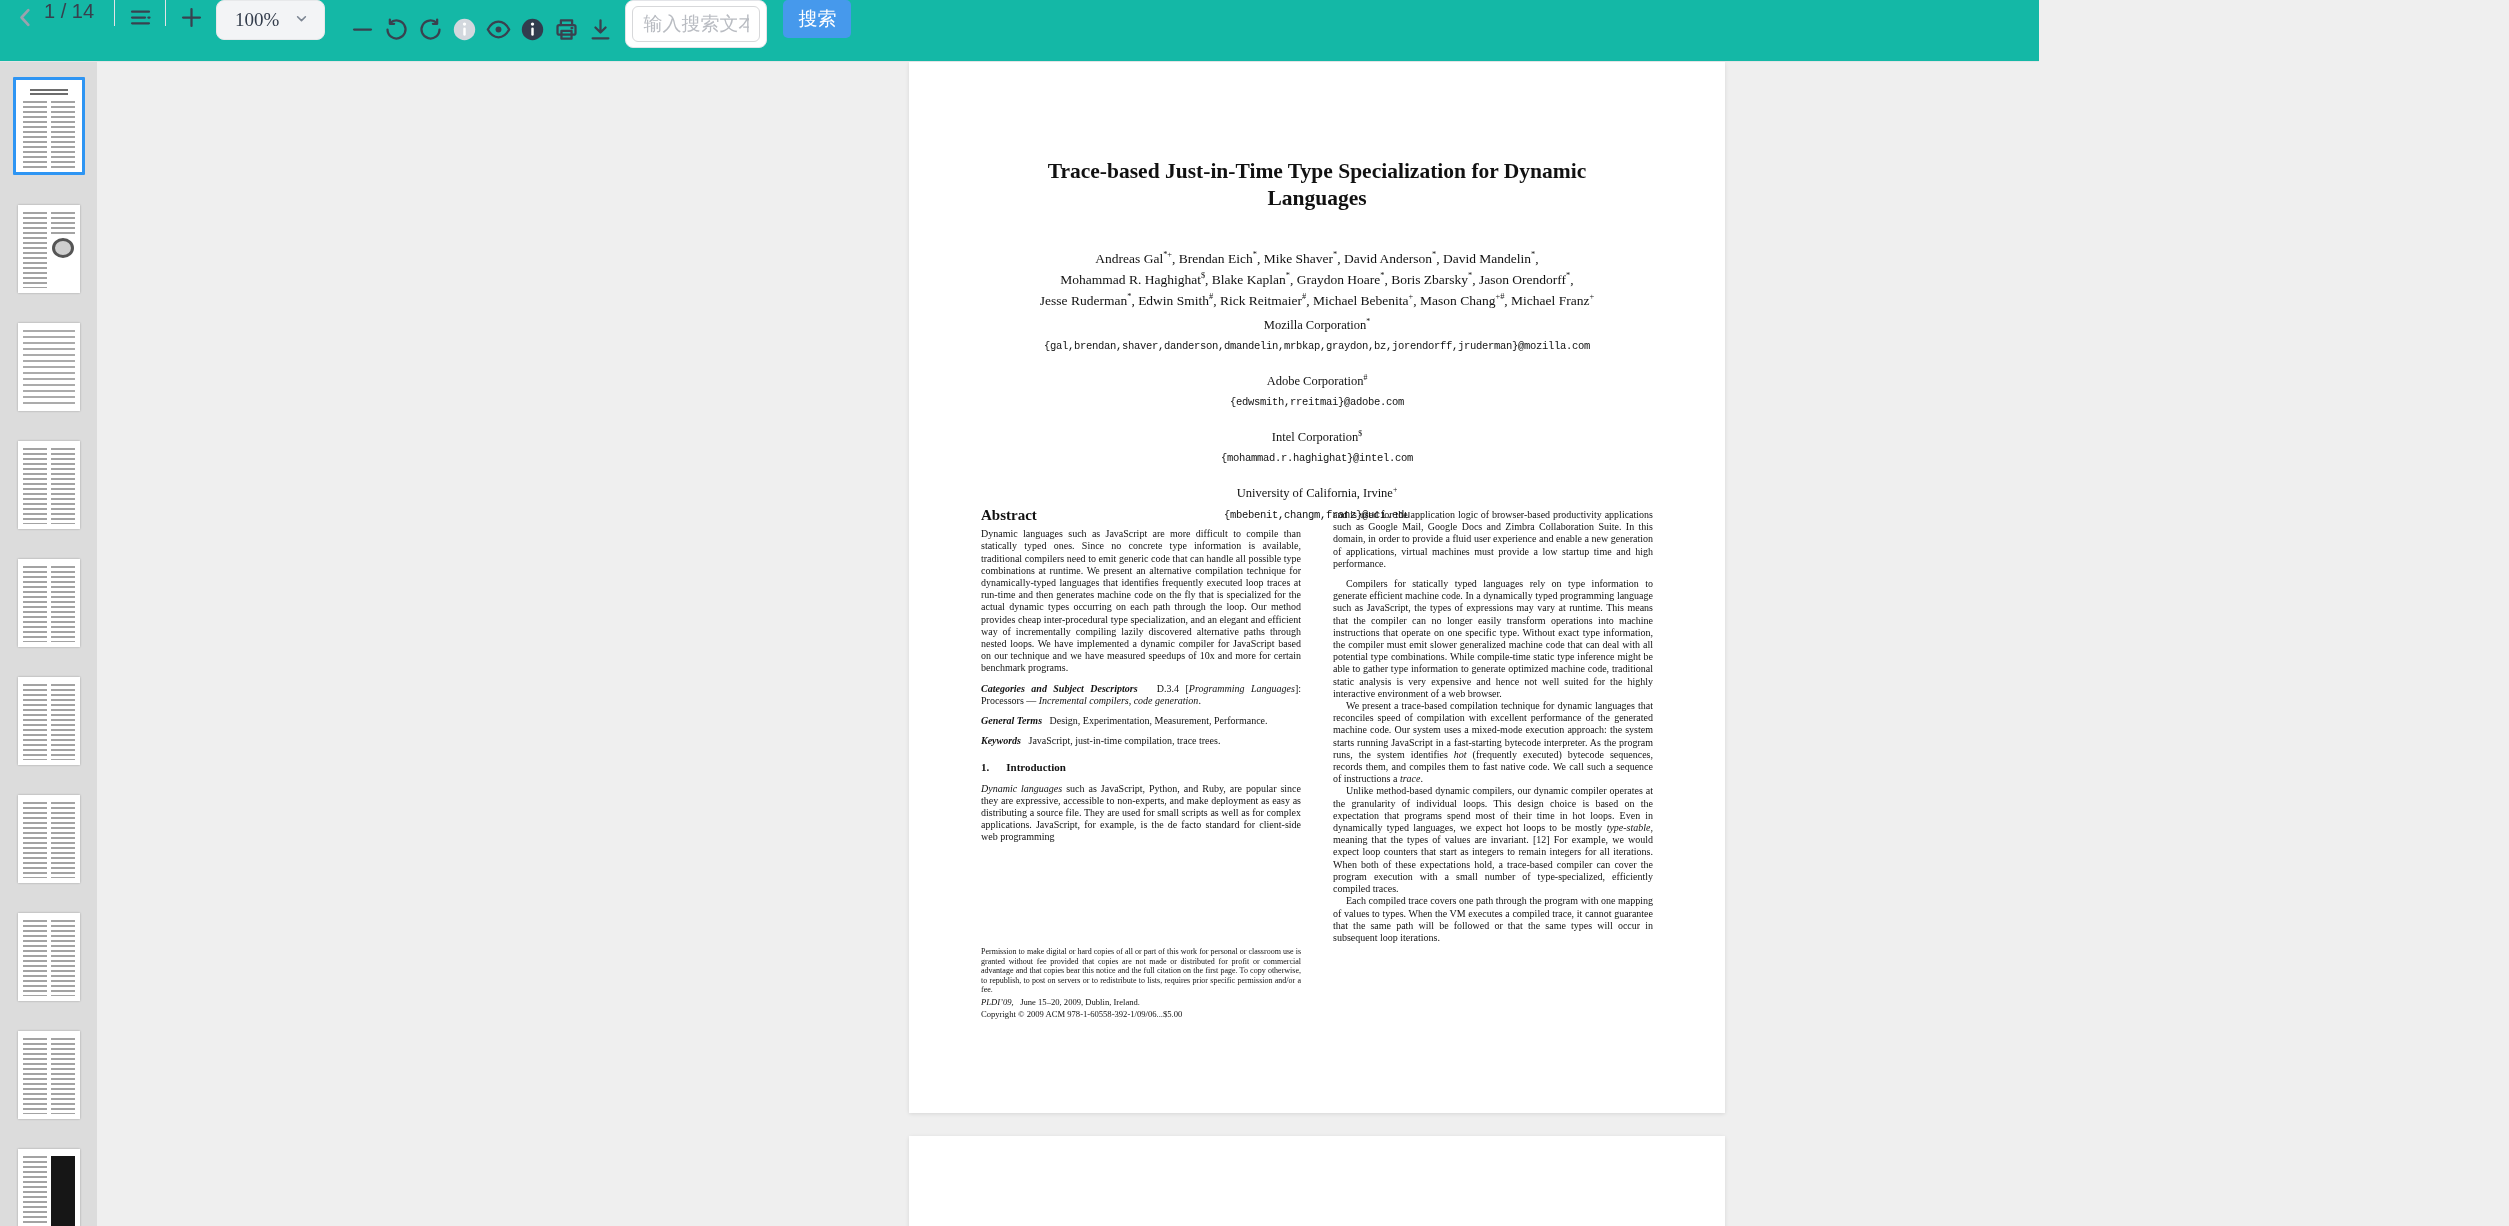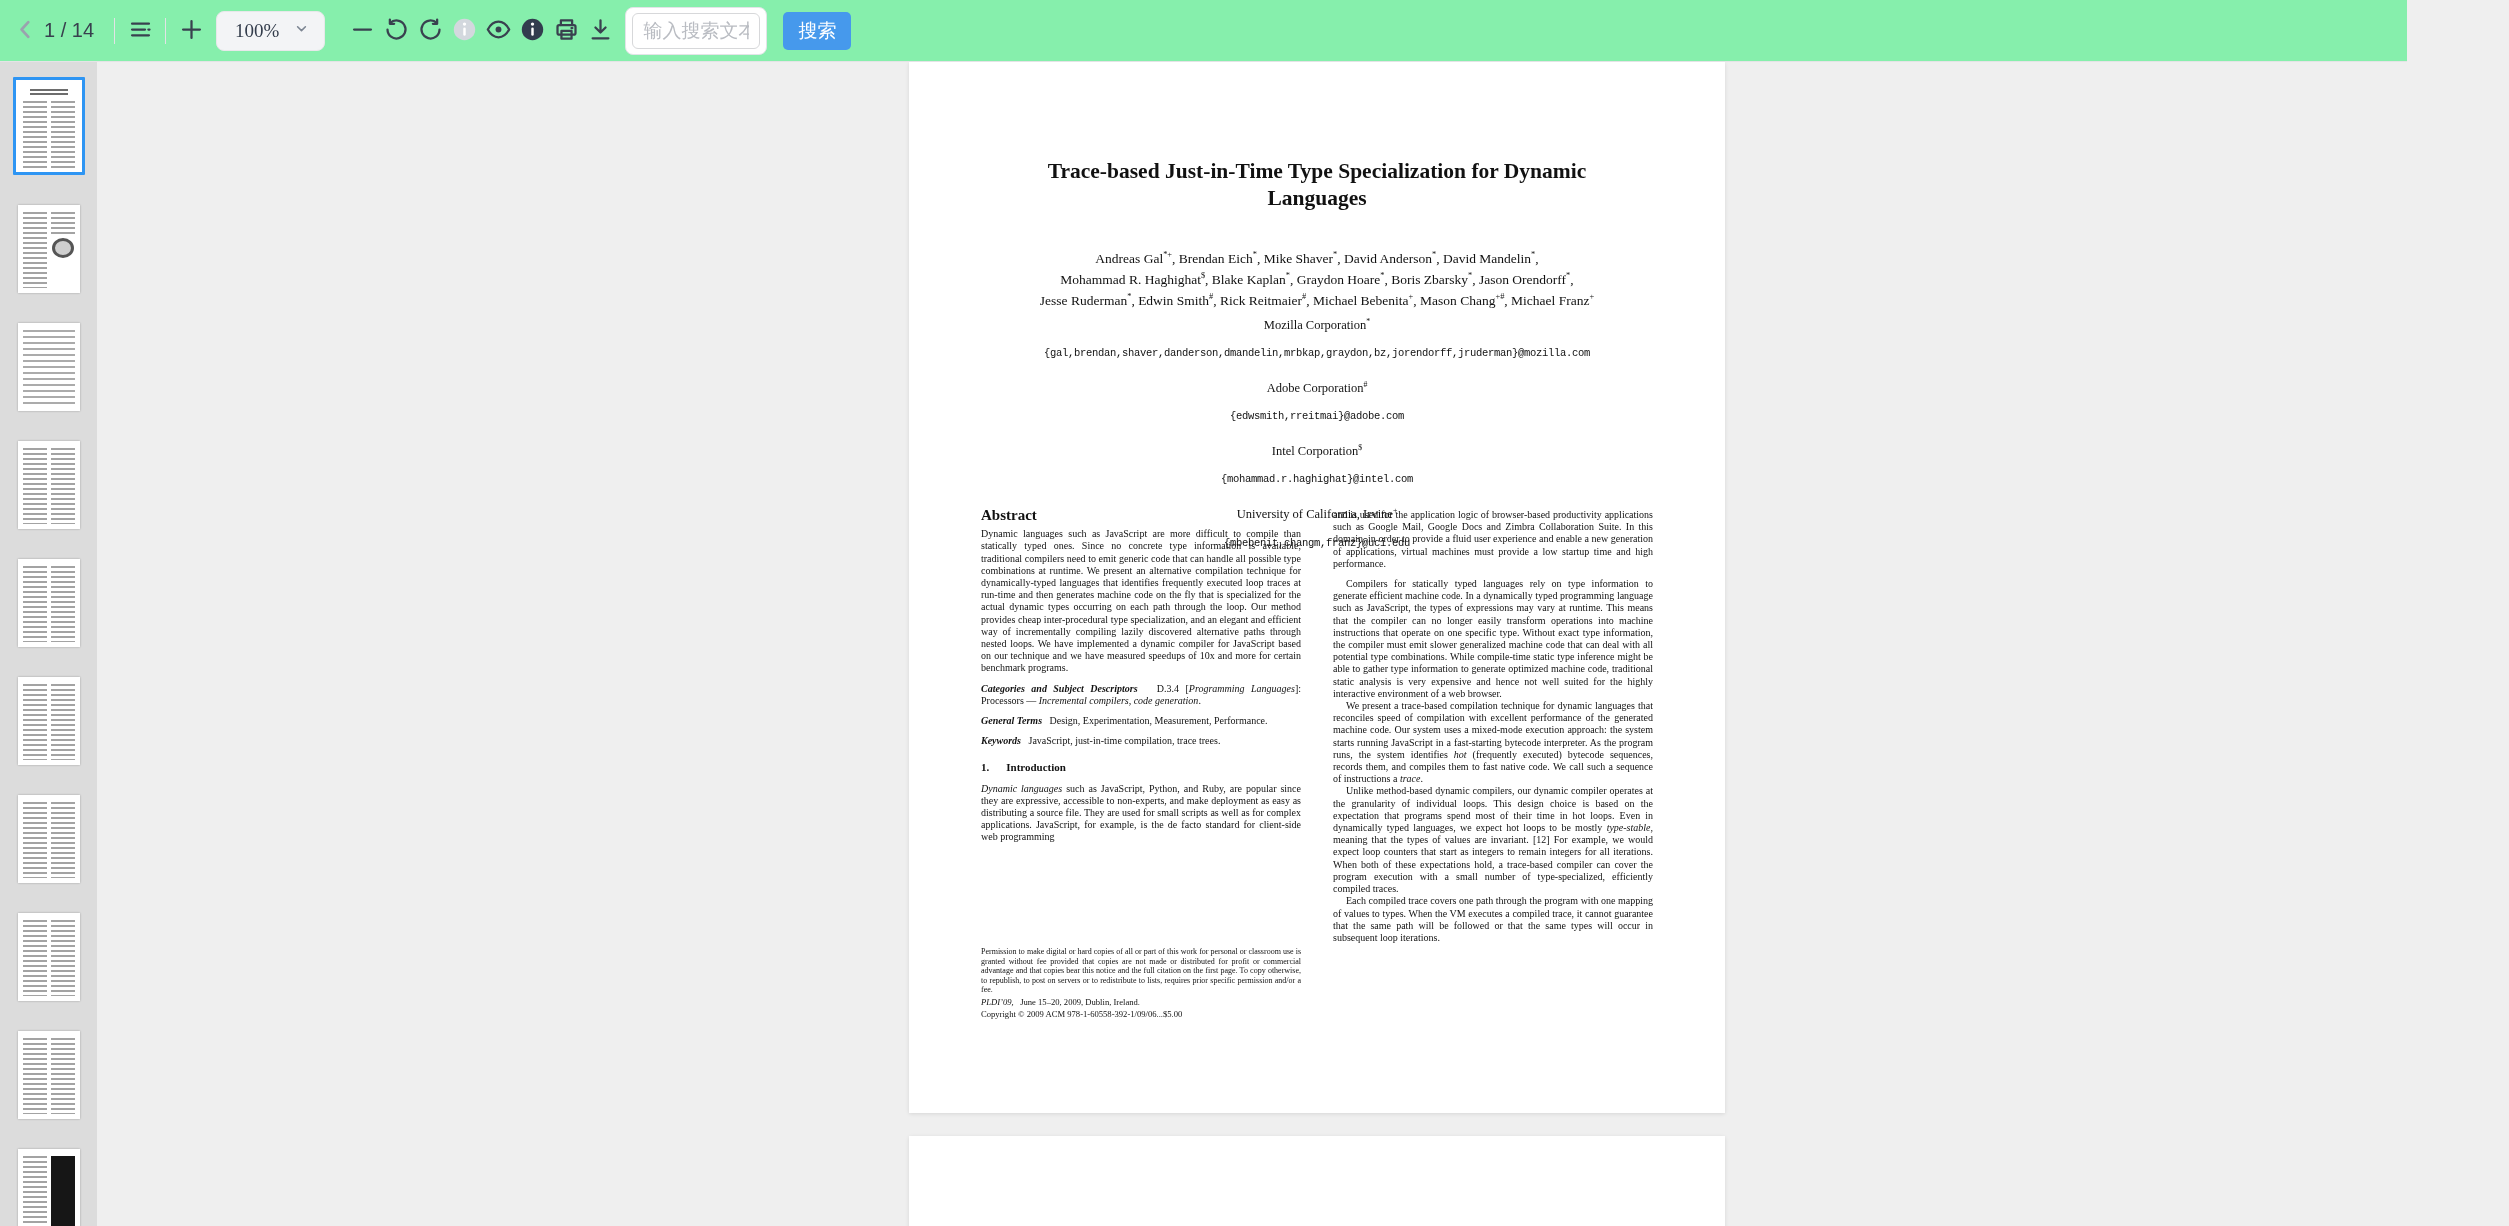--- a/index.html
+++ b/index.html
@@ -1,21 +1,21 @@
 <!DOCTYPE html>
 <html><head>
 <meta charset="utf-8">
 <style>
   * { box-sizing: border-box; margin: 0; padding: 0; }
   html,body { width:2509px; height:1226px; overflow:hidden; }
   body { font-family:"Liberation Sans", sans-serif; background:#efefef; position:relative; }
 
   
-  .toolbar { position:absolute; top:0; left:0; width:2407px; height:62px;
-    background:#86efac; border-bottom:1px solid #e4e4e6; display:flex; align-items:center;
+  .toolbar { position:absolute; top:0; left:0; width:2039px; height:62px;
+    background:#14b8a6; border-bottom:1px solid #e4e4e6; display:flex; 
     padding:0 10px; z-index:30; }
   .tb-btn { display:flex; align-items:center; justify-content:center; width:30px; height:38px;
     background:none; border:none; cursor:pointer; flex:0 0 auto; }
   .tb-btn svg { width:27px; height:27px; }
   .stroke { fill:none; stroke:#39414f; stroke-width:2; stroke-linecap:round; stroke-linejoin:round; }
   .stroke-light { fill:none; stroke:#9aa2ae; stroke-width:2.4; stroke-linecap:round; stroke-linejoin:round; }
   .page-indicator { font-size:20px; color:#38404e; margin:0 10px 0 4px; white-space:nowrap; }
   .tb-divider { width:1px; height:26px; background:#e2e3e6; margin:0 10px; flex:0 0 auto; }
   .zoom-pill { display:flex; align-items:center; gap:14px; height:40px; padding:0 14px 0 18px;
     background:#f3f4f6; border:1px solid #e7e8ea; border-radius:8px; margin-left:10px; cursor:pointer;font-family:Liberation Serif, serif; }
@@ -63,21 +63,21 @@
   
   .paper { font-family:"Liberation Serif", serif; color:#111; }
   .p-title { position:absolute; top:96px; left:108px; width:600px; text-align:center;
     font-size:21.5px; line-height:27px; font-weight:bold; }
   .p-authors { position:absolute; top:184px; left:58px; width:700px; text-align:center;
     font-size:13.5px; line-height:17.5px; }
   .p-authors sup, .aff-name sup { font-size:0.62em; }
   .p-affils { position:absolute; top:234px; left:58px; width:700px; text-align:center; }
   .aff-name { font-size:12.5px; margin-top:21px; }
   .aff-email { font-family:"Liberation Mono", monospace; font-size:10.5px; letter-spacing:-0.3px;
-    margin-top:14px; color:#111; }
+    margin-top:7px; color:#111; }
   .p-columns { position:absolute; top:447px; left:72px; width:672px; display:flex; gap:32px; }
   .p-col { width:320px; font-size:10px; line-height:12.2px; text-align:justify; }
   .p-col p { margin-bottom:8px; }
   .p-col p.cont { text-indent:0; }
   .p-col p.ind { text-indent:13px; margin-bottom:0; }
   .h-abstract { font-size:15px; font-weight:bold; margin-bottom:7px; }
   .h-section { font-size:11px; font-weight:bold; margin:14px 0 9px 0; }
   .h-section .secnum { margin-right:17px; }
   .meta-par { margin-bottom:8px; }
   .p-footnote { position:absolute; top:885px; left:72px; width:320px;

